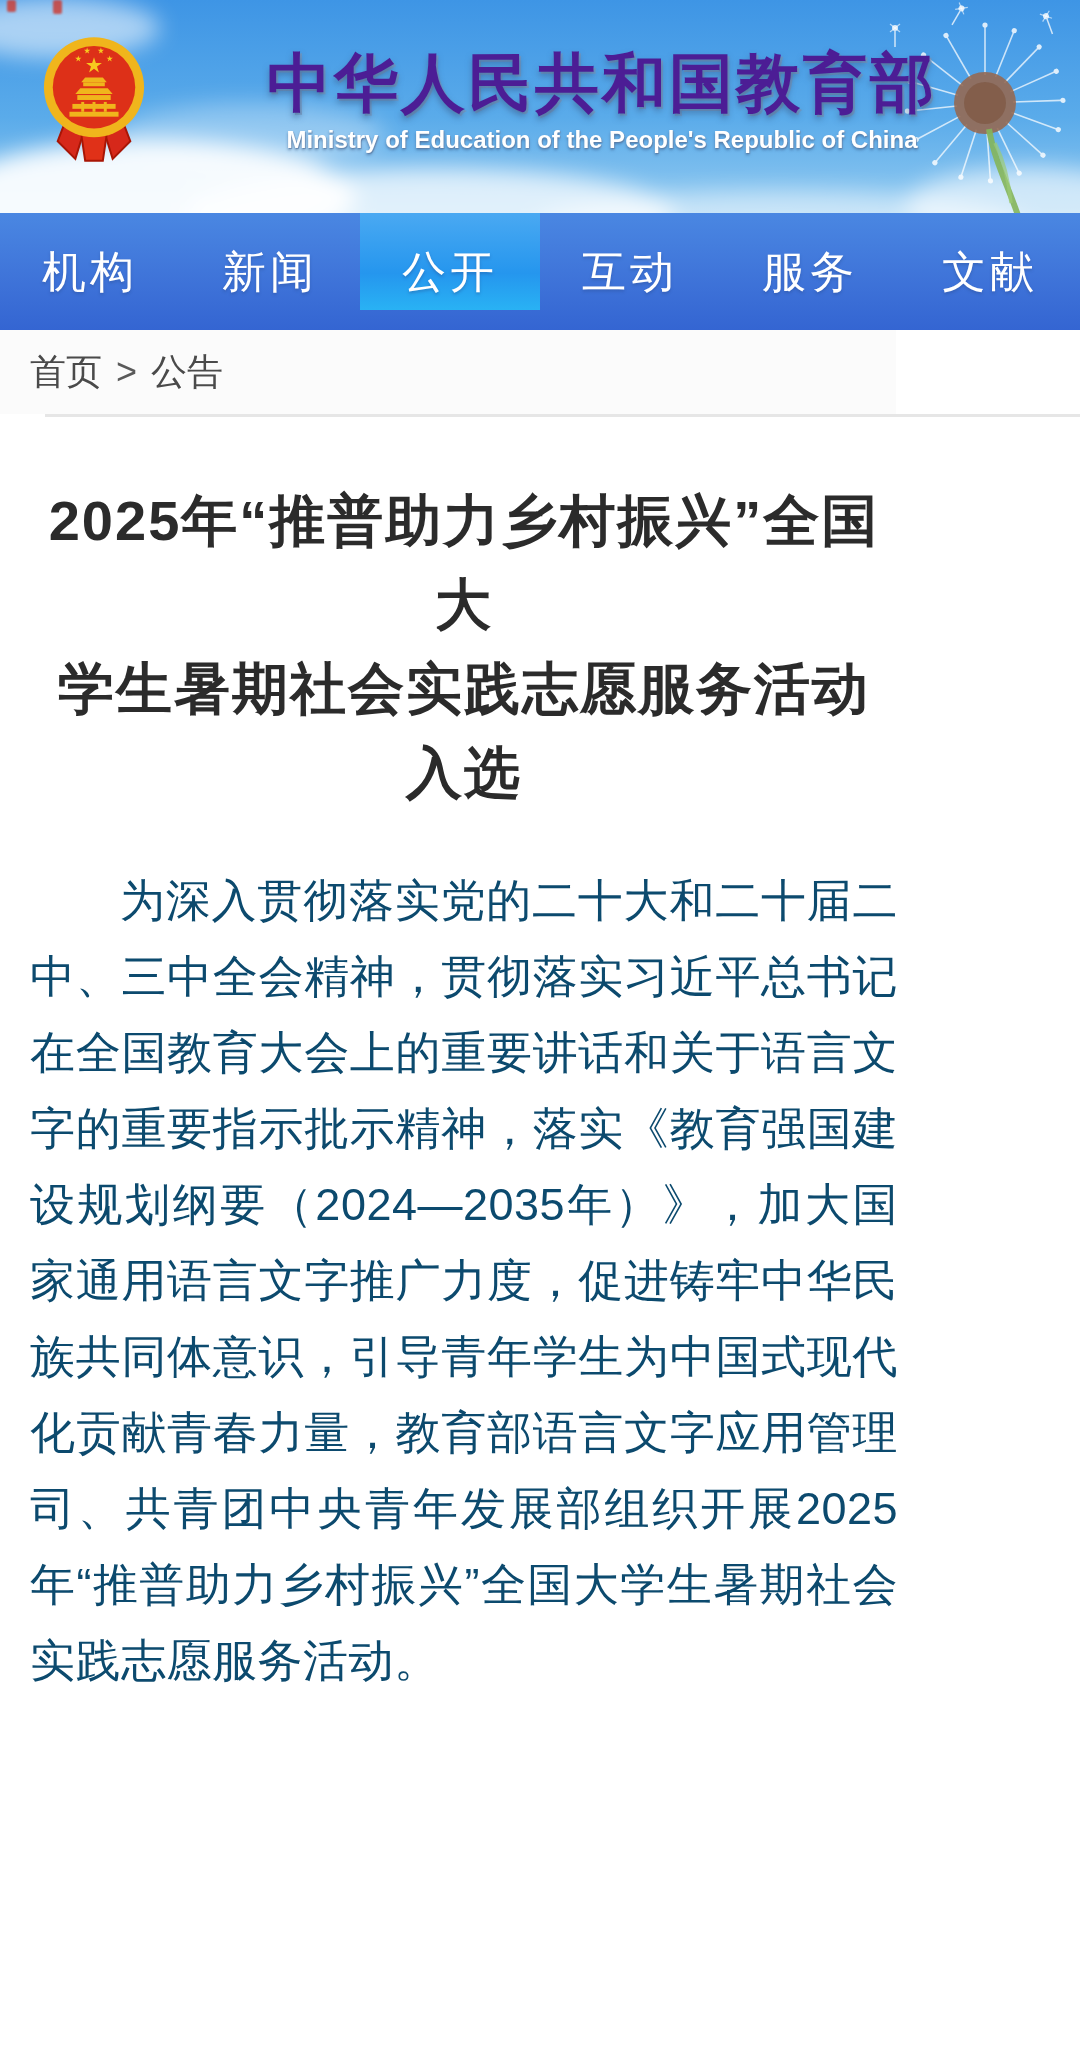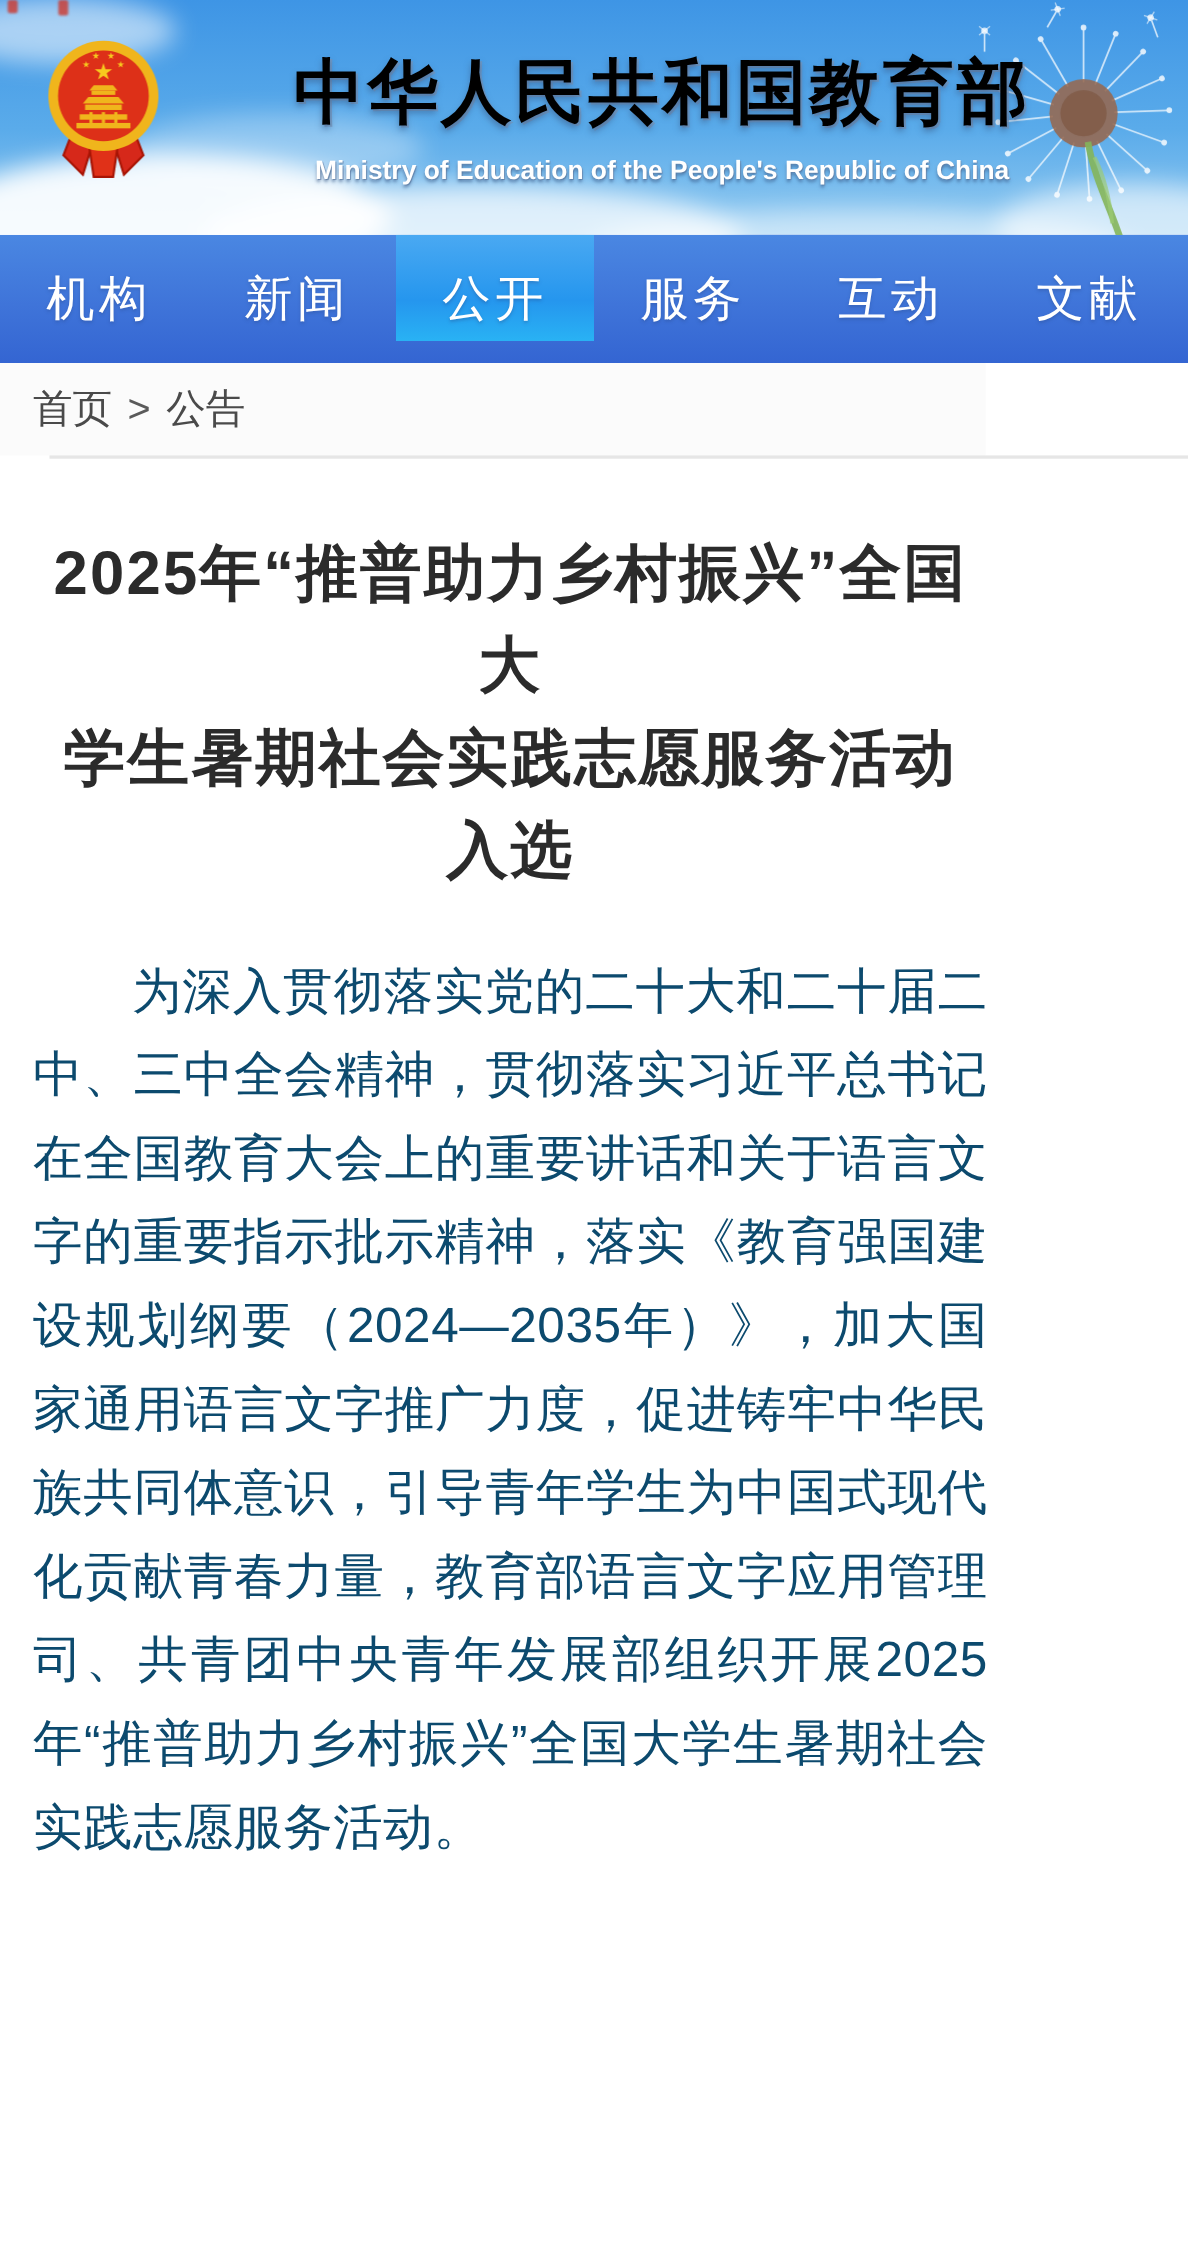--- a/index.html
+++ b/index.html
@@ -7,28 +7,27 @@
     width:1080px;height:2054px;overflow:hidden;background:#ffffff;position:relative;
     font-family:"Liberation Sans","DejaVu Sans",sans-serif;
     -webkit-font-smoothing:antialiased;
   }
   
   .header{position:relative;width:1080px;height:213px;overflow:hidden;background:#4d9fe6;}
   .header svg.skybg{position:absolute;left:0;top:0;width:1080px;height:213px;display:block;}
   .emblem{position:absolute;left:40px;top:32px;width:108px;height:134px;}
   .site-title{
     position:absolute;left:252px;top:40px;width:700px;text-align:center;
-    color:#000000;font-size:64px;font-weight:bold;letter-spacing:3px;white-space:nowrap;
+    color:#4c1d95;font-size:64px;font-weight:bold;letter-spacing:3px;white-space:nowrap;
     text-shadow:0 4px 6px rgba(55,85,130,.55), 2px 2px 0 rgba(120,150,185,.75);
   }
   .site-subtitle{
     position:absolute;left:252px;top:126px;width:700px;text-align:center;
     color:#ffffff;font-size:24px;font-weight:bold;white-space:nowrap;
     text-shadow:0 2px 3px rgba(55,85,130,.6), 1px 1px 0 rgba(120,150,185,.7);
-    margin-top:16px;
   }
   .speck{position:absolute;background:rgba(205,55,45,.8);border-radius:2px;filter:blur(1px);}
   .speck.s1{left:7px;top:0;width:9px;height:12px;}
   .speck.s2{left:53px;top:0;width:9px;height:14px;}
   
   .nav{
     display:flex;width:1080px;height:117px;
     background:linear-gradient(180deg,#4a87e2 0%,#3f74d9 55%,#3465d2 100%);
   }
   .nav-item{
@@ -156,22 +155,22 @@
   <div class="site-title">中华人民共和国教育部</div>
   <div class="site-subtitle">Ministry of Education of the People's Republic of China</div>
   <div class="speck s1"></div>
   <div class="speck s2"></div>
 </div>
 
 <div class="nav">
   <div class="nav-item">机构</div>
   <div class="nav-item">新闻</div>
   <div class="nav-item active">公开</div>
+  <div class="nav-item">互动</div>
   <div class="nav-item">服务</div>
-  <div class="nav-item">互动</div>
   <div class="nav-item">文献</div>
 </div>
 
 <div class="crumbbar">
   <span class="crumb-link">首页</span>
   <span class="sep">&gt;</span>
   <span class="crumb-link">公告</span>
 </div>
 <div class="crumb-divider"></div>
 

